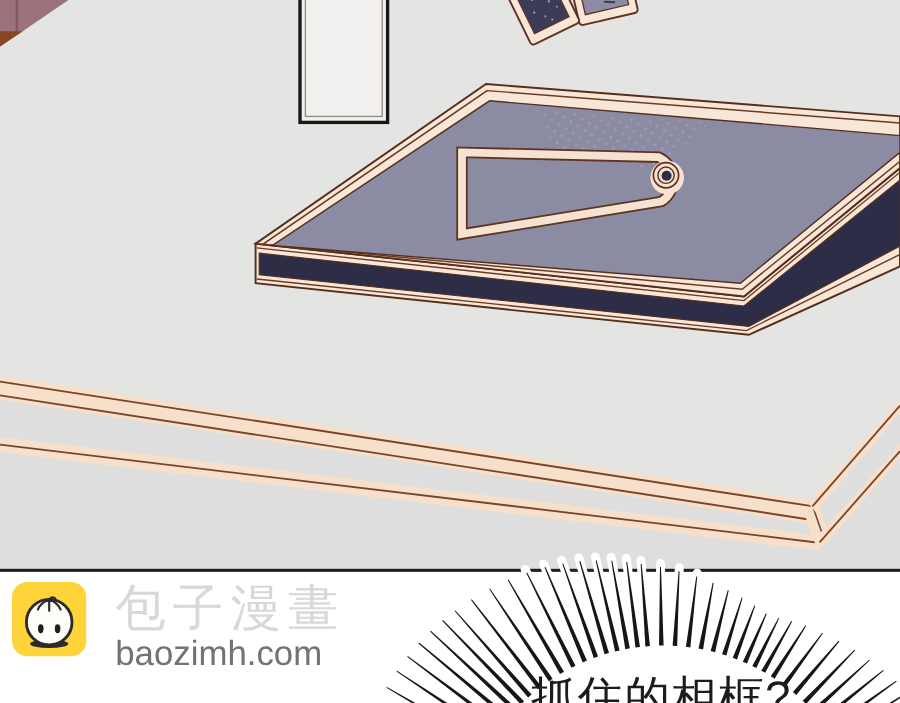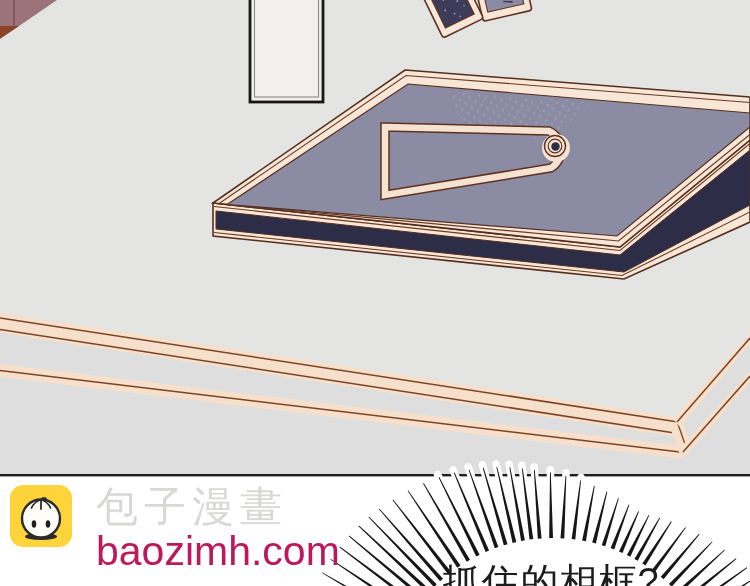--- a/index.html
+++ b/index.html
@@ -14,21 +14,21 @@
     font-size:38px;line-height:1;color:#1c1c1c;white-space:nowrap;
     letter-spacing:1px;z-index:30;
   }
   .watermark{
     position:absolute;left:10px;top:485px;display:flex;align-items:flex-start;
     z-index:20;pointer-events:none;
   }
   .watermark .wm-icon{width:62px;height:62px;display:block;}
   .watermark .wm-texts{margin-left:24px;color:#d7d7d5;}
   .wm-name{font-size:42px;line-height:1.05;letter-spacing:6px;color:#d8d8d6;}
-  .wm-url{font-size:41px;line-height:1.0;margin-top:2px;color:#be185d;letter-spacing:0px;}
+  .wm-url{font-size:29px;line-height:1.0;margin-top:2px;color:#737373;letter-spacing:0px;}
 </style>
 </head>
 <body>
 
 <div class="canvas">
 
   <svg id="scene" class="scene" width="750" height="586" viewBox="0 0 750 586">
     <defs>
       <pattern id="dots" width="7" height="7" patternUnits="userSpaceOnUse" patternTransform="rotate(32)">
         <circle cx="2" cy="2" r="1.15" fill="#a6a6bf"></circle>

